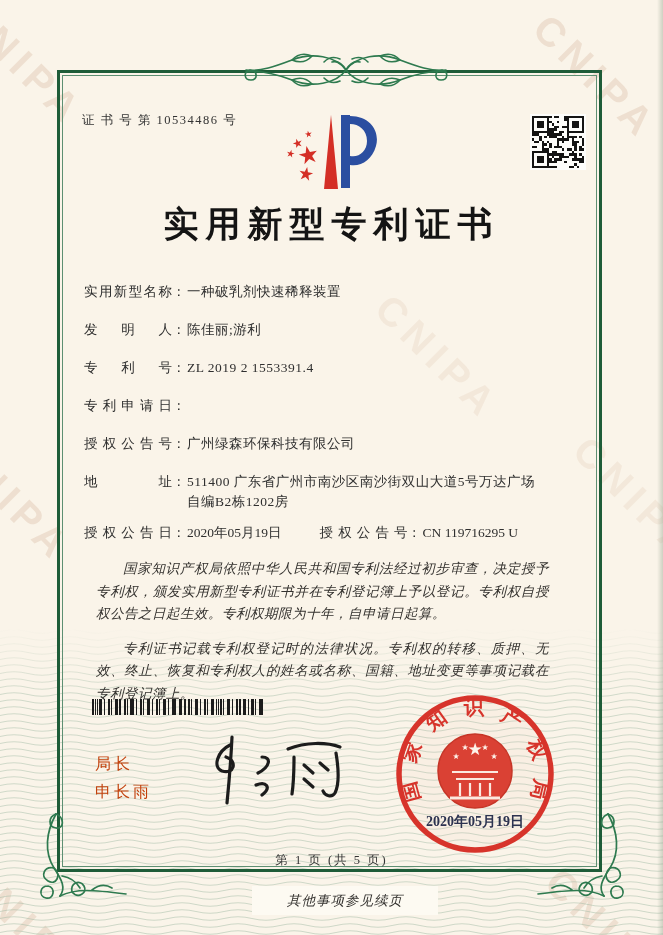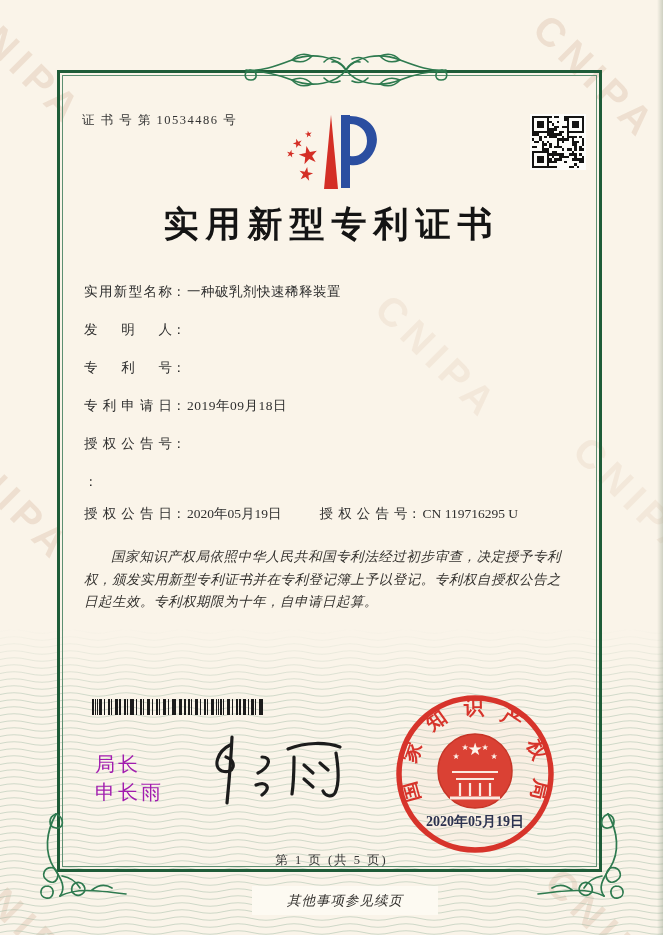--- a/index.html
+++ b/index.html
@@ -54,33 +54,33 @@
   .fcolon{flex:none;width:15px;}
   .fvalue{flex:1;letter-spacing:0.5px;}
   .pair2{display:flex;margin-left:38px;}
   .frow.last{margin-bottom:0;}
   
   .paras{
     left:84px;top:546px;width:477px;z-index:2;
     font-style:italic;font-size:13.5px;line-height:22.5px;color:#33312e;
     text-align:justify;letter-spacing:0.5px;
   }
-  .paras p{margin:0;text-indent:2em;}
+  .paras p{margin:12px;text-indent:2em;}
   
   .barcode{
     left:92px;top:699px;width:172px;height:16px;z-index:2;
     background:
       repeating-linear-gradient(90deg,#1c1c1c 0 2px,transparent 2px 3px,#1c1c1c 3px 4px,transparent 4px 7px,#1c1c1c 7px 10px,transparent 10px 12px,#1c1c1c 12px 13px,transparent 13px 16px),
       repeating-linear-gradient(90deg,transparent 0 5px,#1c1c1c 5px 6px,transparent 6px 11px);
   }
   
   .director{
     left:95px;top:750px;z-index:3;
     font-family:"Liberation Sans","DejaVu Sans",sans-serif;
-    font-size:20px;color:#a21caf;letter-spacing:3px;line-height:28px;
+    font-size:16px;color:#c2410c;letter-spacing:3px;line-height:28px;
   }
   .signature{left:198px;top:733px;z-index:3;}
   .seal{left:392px;top:693px;z-index:4;}
   
   .page-num{left:0;top:852px;width:663px;z-index:2;text-align:center;font-size:12.5px;color:#333;letter-spacing:2px;}
   .footer-box{
     left:252px;top:886px;width:186px;height:29px;z-index:2;
     background:#fdfaf2;display:flex;align-items:center;justify-content:center;
     font-style:italic;font-size:13.5px;color:#33312e;letter-spacing:1px;
   }
@@ -631,51 +631,59 @@
 
 <div class="abs fields">
   <div class="frow">
     <span class="flabel">实用新型名称</span>
       <span class="fcolon">：</span>
     <span class="fvalue">一种破乳剂快速稀释装置</span>
   </div>
   <div class="frow">
     <span class="flabel">发明人</span>
       <span class="fcolon">：</span>
+    <span class="fvalue">陈佳丽;游利</span>
   </div>
   <div class="frow">
     <span class="flabel">专利号</span>
       <span class="fcolon">：</span>
+    <span class="fvalue">ZL 2019 2 1553391.4</span>
   </div>
   <div class="frow">
     <span class="flabel">专利申请日</span>
       <span class="fcolon">：</span>
-    <span class="fvalue">2019年09月18日</span>
   </div>
   <div class="frow">
     <span class="flabel">授权公告号</span>
       <span class="fcolon">：</span>
+    <span class="fvalue">广州绿森环保科技有限公司</span>
   </div>
   <div class="frow" style="margin-bottom:12px;">
+    <span class="flabel">地址</span>
       <span class="fcolon">：</span>
+    <span class="fvalue">
+      <div>511400 广东省广州市南沙区南沙街双山大道5号万达广场</div>
+      <div>自编B2栋1202房</div>
+    </span>
   </div>
   <div class="frow last">
     <span class="flabel">授权公告日</span>
       <span class="fcolon">：</span>
     <span>2020年05月19日</span>
     <span class="pair2">
       <span class="flabel">授权公告号</span>
         <span class="fcolon">：</span>
       <span>CN 119716295 U</span>
     </span>
   </div>
 </div>
 
 <div class="abs paras">
   <p>国家知识产权局依照中华人民共和国专利法经过初步审查，决定授予专利权，颁发实用新型专利证书并在专利登记簿上予以登记。专利权自授权公告之日起生效。专利权期限为十年，自申请日起算。</p>
+  <p>专利证书记载专利权登记时的法律状况。专利权的转移、质押、无效、终止、恢复和专利权人的姓名或名称、国籍、地址变更等事项记载在专利登记簿上。</p>
 </div>
 
 <div class="abs barcode"></div>
 
 <div class="abs director">
   <div>局长</div>
   <div>申长雨</div>
 </div>
 
 <svg class="abs signature" width="152" height="78" viewBox="0 0 152 78">

